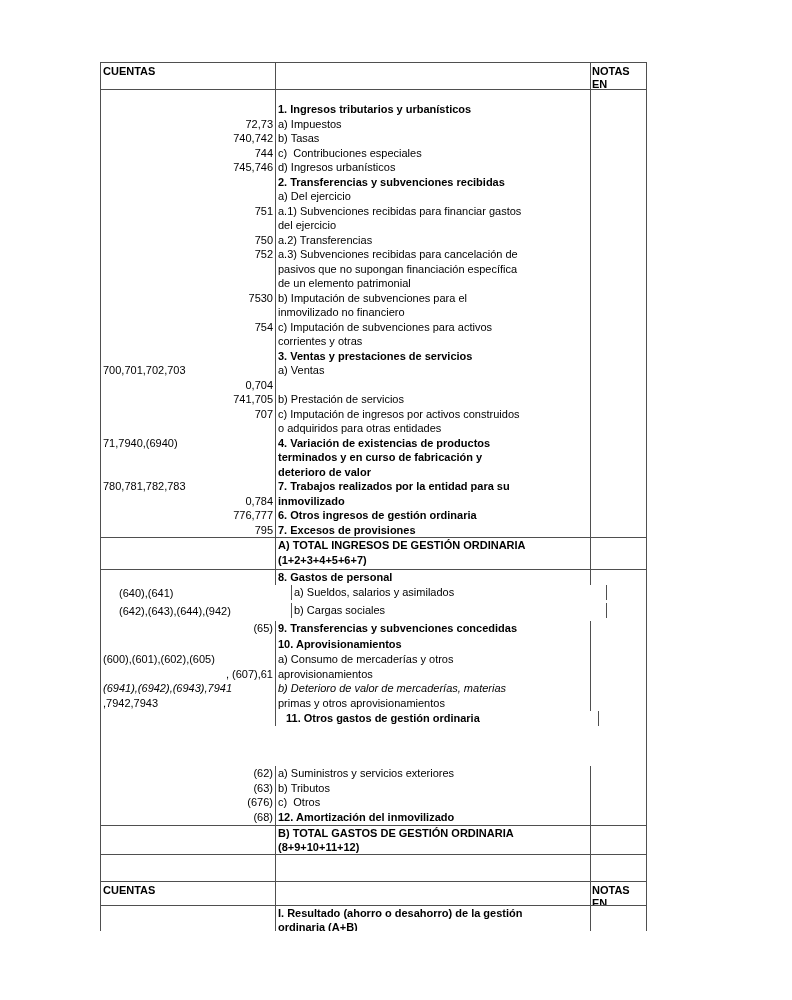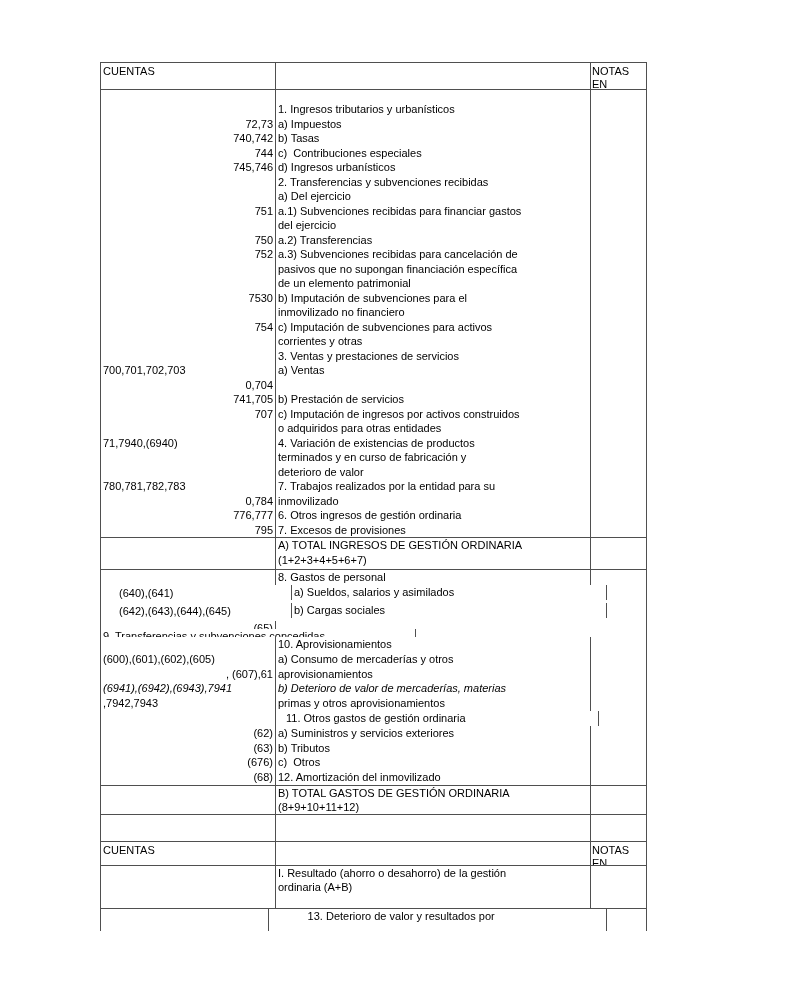--- a/index.html
+++ b/index.html
@@ -52,21 +52,21 @@
     padding-left: 2px;
     white-space: pre;
     overflow: hidden;
   }
   .c3 {
     flex: 1;
     box-sizing: border-box;
     padding: 0 1px;
     overflow: hidden;
   }
-  .bold { font-weight: normal; }
+  .bold { font-weight: bold; }
   .hc { padding-top: 2px; line-height: 13px; }
   .row.off { align-items: flex-start; margin-left: 16px; }
   .row.off .c1 { padding-top: 1px; }
   .row.off .c2 { display: flex; align-items: flex-end; padding-bottom: 1px; }
 </style>
 </head>
 <body>
 
 <div class="page">
   <div class="fin-table" id="fin-table">
@@ -247,25 +247,25 @@
         <div class="c1"></div>
         <div class="c2 bold">8. Gastos de personal</div>
         <div class="c3"></div>
       </div>
       <div class="row off" style="height: 18px;">
         <div class="c1 al">(640),(641)</div>
         <div class="c2">a) Sueldos, salarios y asimilados</div>
         <div class="c3"></div>
       </div>
       <div class="row off" style="height: 18px;">
-        <div class="c1 al">(642),(643),(644),(645)</div>
+        <div class="c1 al">(642),(643),(644),(942)</div>
         <div class="c2">b) Cargas sociales</div>
         <div class="c3"></div>
       </div>
-      <div class="row" style="height: 16px; flex-direction: column;">
+      <div class="row" style="height: 16px;">
         <div class="c1">(65)</div>
         <div class="c2 bold">9. Transferencias y subvenciones concedidas</div>
         <div class="c3"></div>
       </div>
       <div class="row" style="height: 14.8px;">
         <div class="c1"></div>
         <div class="c2 bold">10. Aprovisionamientos</div>
         <div class="c3"></div>
       </div>
       <div class="row" style="height: 14.8px;">
@@ -286,21 +286,21 @@
       <div class="row" style="height: 14.8px;">
         <div class="c1 al">,7942,7943</div>
         <div class="c2">primas y otros aprovisionamientos</div>
         <div class="c3"></div>
       </div>
       <div class="row" style="height: 14.8px; gap: 8px;">
         <div class="c1"></div>
         <div class="c2 bold">11. Otros gastos de gestión ordinaria</div>
         <div class="c3"></div>
       </div>
-      <div class="row" style="height: 14.8px;">
+      <div class="row" style="height: 14.8px; margin-top: 40px;">
         <div class="c1">(62)</div>
         <div class="c2">a) Suministros y servicios exteriores</div>
         <div class="c3"></div>
       </div>
       <div class="row" style="height: 14.8px;">
         <div class="c1">(63)</div>
         <div class="c2">b) Tributos</div>
         <div class="c3"></div>
       </div>
       <div class="row" style="height: 14.8px;">

